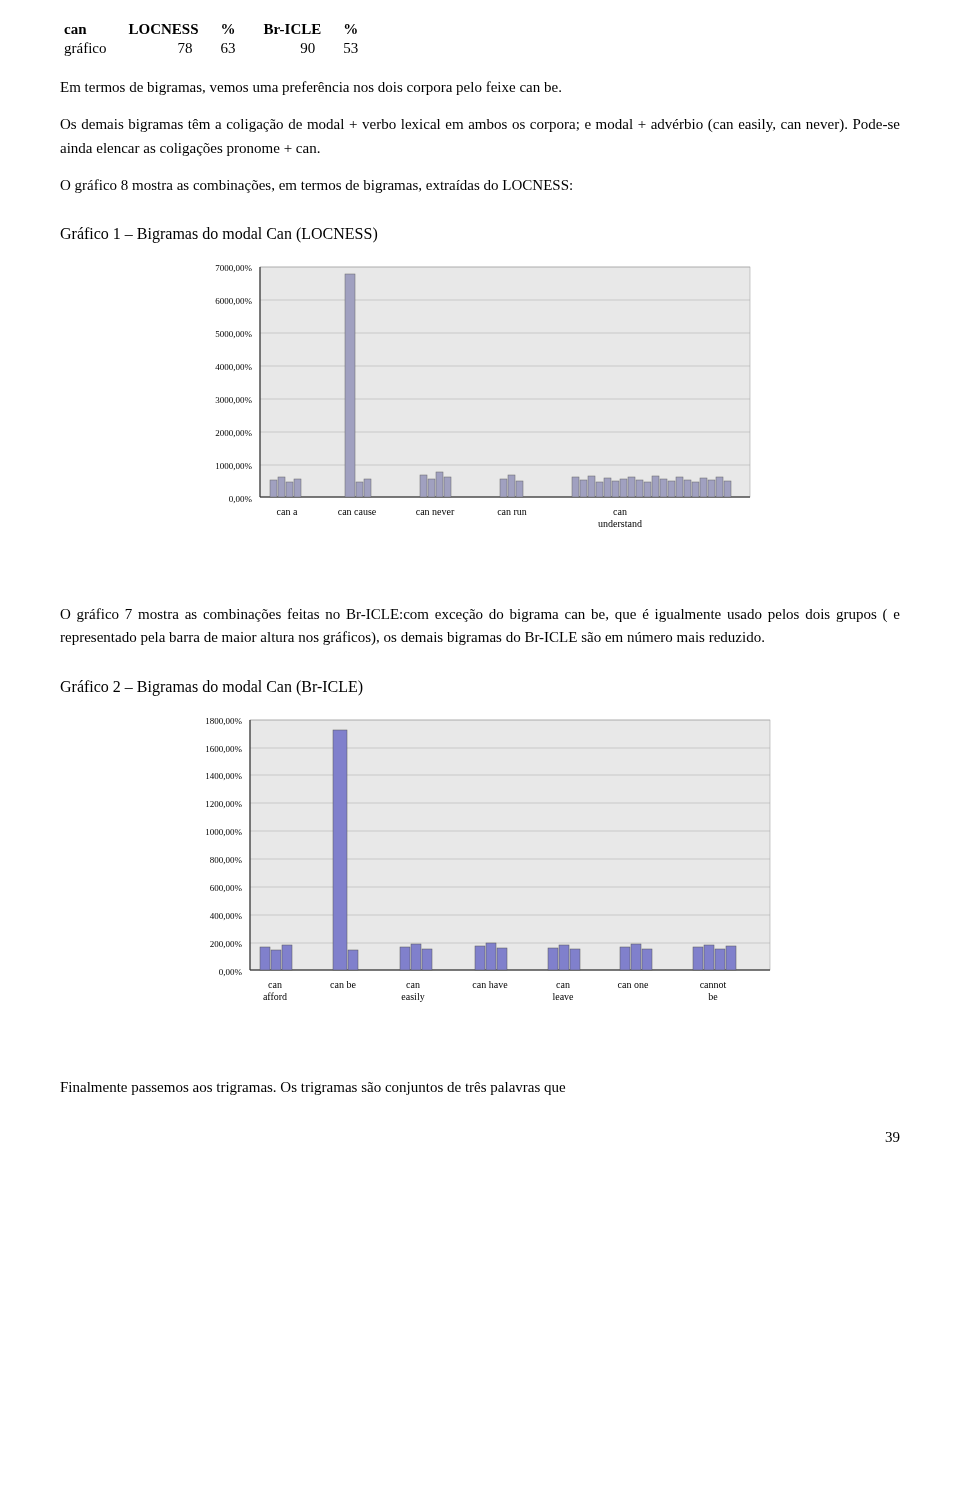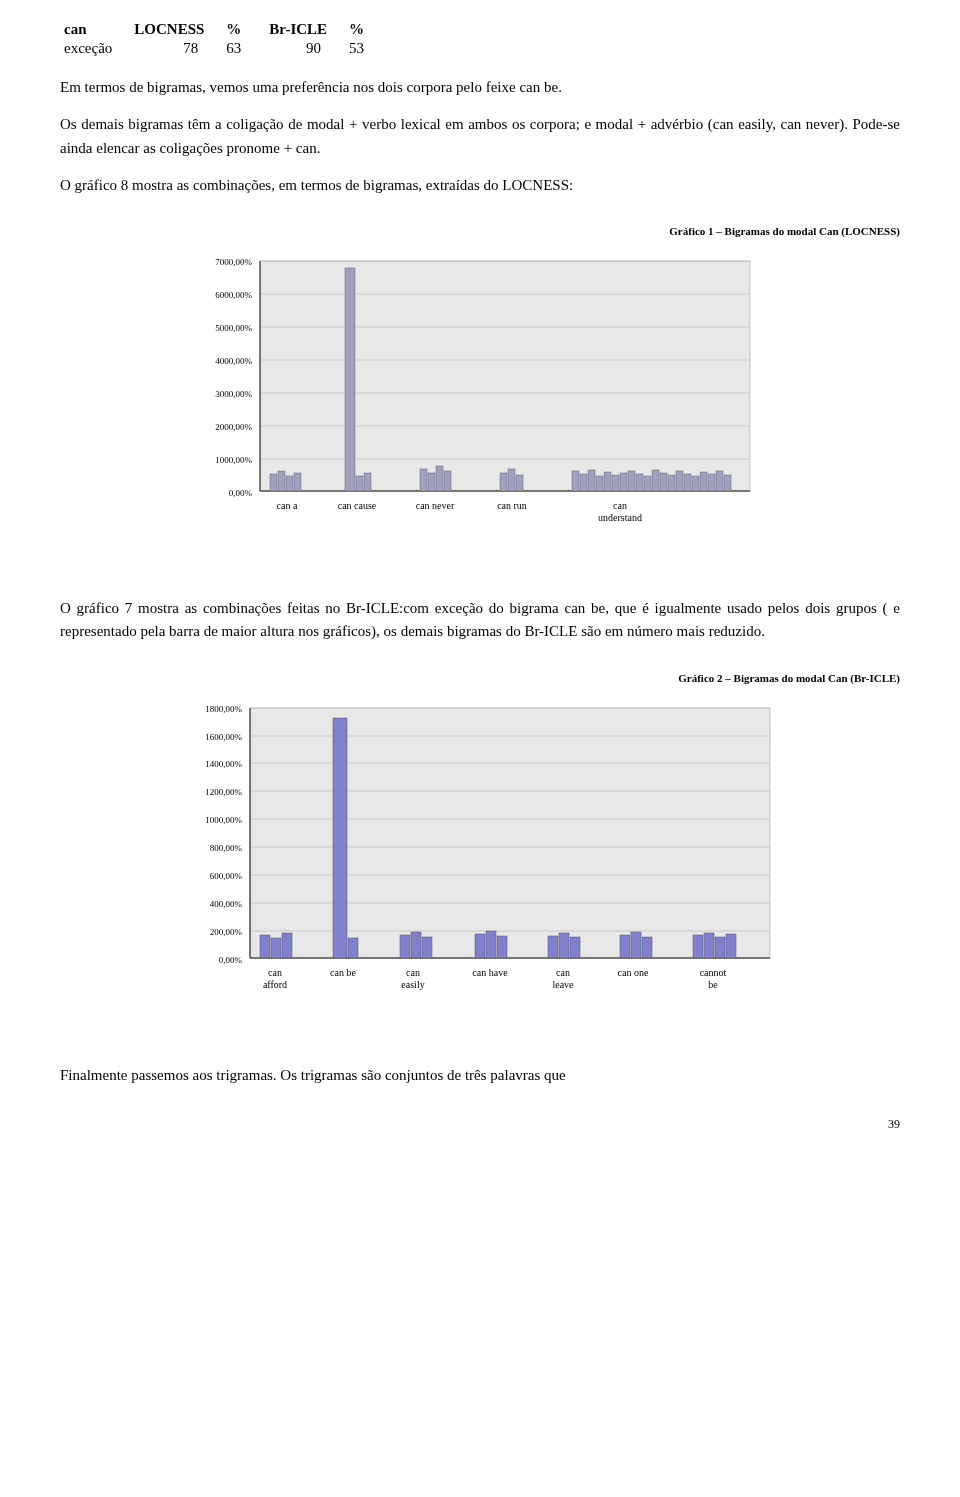--- a/index.html
+++ b/index.html
@@ -30,55 +30,55 @@
     .para {
       margin-bottom: 14px;
       line-height: 1.55;
       text-align: justify;
     }
     .chart-section {
       margin: 28px auto 32px auto;
       text-align: center;
     }
     .chart-title {
-      font-size: 11px;
-      font-weight: bold;
+      font-size: 16px;
+      font-weight: normal;
       margin-bottom: 14px;
-      text-align: right;
+      text-align: left;
     }
     .chart-container {
       display: inline-block;
       position: relative;
     }
     svg text {
       font-family: "Times New Roman", Times, serif;
     }
     .page-num {
       text-align: right;
       margin-top: 30px;
-      font-size: 12px;
+      font-size: 15px;
     }
   </style>
 </head>
 <body>
 
 <div class="table-section">
   <table>
     <thead>
       <tr>
         <th>can</th>
         <th>LOCNESS</th>
         <th>%</th>
         <th>Br-ICLE</th>
         <th>%</th>
       </tr>
     </thead>
     <tbody>
       <tr>
-        <td>exceção</td>
+        <td>gráfico</td>
         <td class="num">78</td>
         <td class="num">63</td>
         <td class="num">90</td>
         <td class="num">53</td>
       </tr>
     </tbody>
   </table>
 </div>
 
 <div class="para">Em termos de bigramas, vemos uma preferência nos dois corpora pelo feixe can be.</div>

